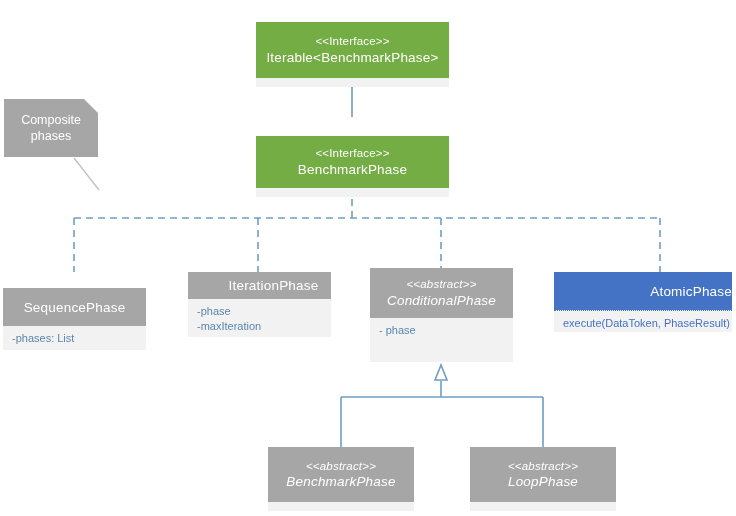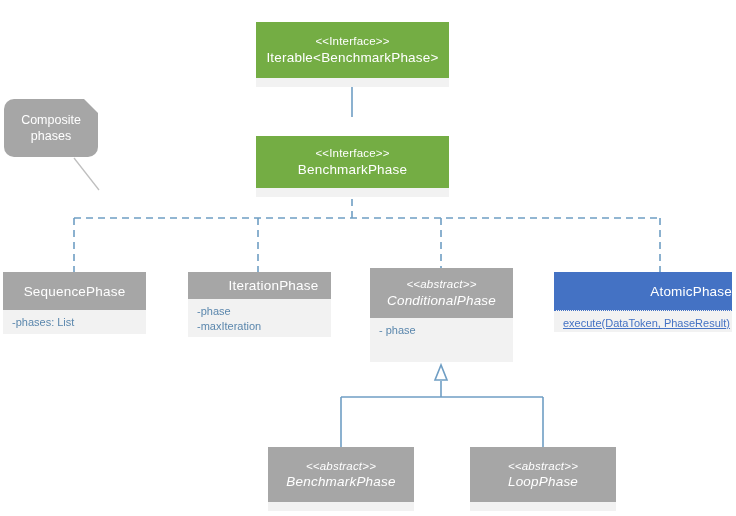--- a/index.html
+++ b/index.html
@@ -72,36 +72,35 @@
   .hdr.green  { background: #74ad44; margin-top: 20px; }
   .hdr.gray   { background: #a6a6a6; }
   .hdr.blue   { background: #4472c4; align-items: flex-end; }
 
   .italicized .stereo,
   .italicized .nm { font-style: italic; }
 
   .body.dotted-top {
     border-top: 1px dotted #4472c4;
   }
-  .body.blueish { color: #4472c4; text-align: right; text-decoration: underline; }
+  .body.blueish { color: #4472c4; text-align: right; }
 
   
   .note {
     position: absolute;
     box-sizing: border-box;
     background: #a6a6a6;
     color: #ffffff;
     font-size: 12.5px;
     line-height: 1.3;
     display: flex;
     align-items: center;
     justify-content: center;
     text-align: center;
     clip-path: polygon(0 0, calc(100% - 14px) 0, 100% 14px, 100% 100%, 0 100%);
-    border-radius: 10px;
   }
   .note .note-text { display: block; }
 </style>
 </head>
 <body>
 
 <div id="diagram">
 
   <svg id="edges" viewBox="0 0 736 516" width="736" height="516">
 
@@ -150,21 +149,21 @@
 
   <div class="node" style="left:256px; top:116px; width:193px;">
     <div class="hdr green" style="height:52px;">
       <span class="stereo">&lt;&lt;Interface&gt;&gt;</span>
       <span class="nm">BenchmarkPhase</span>
     </div>
     <div class="body empty"></div>
   </div>
 
   <div class="node" style="left:3px; top:272px; width:143px;">
-    <div class="hdr gray" style="height:38px;">
+    <div class="hdr gray" style="height:38px;margin-top:16px;">
       <span class="nm">SequencePhase</span>
     </div>
     <div class="body" style="height:24px;">
       <div class="attr">-phases: List</div>
     </div>
   </div>
 
   <div class="node" style="left:188px; top:272px; width:143px;">
     <div class="hdr gray" style="height:27px;padding-left:28px;">
       <span class="nm">IterationPhase</span>

